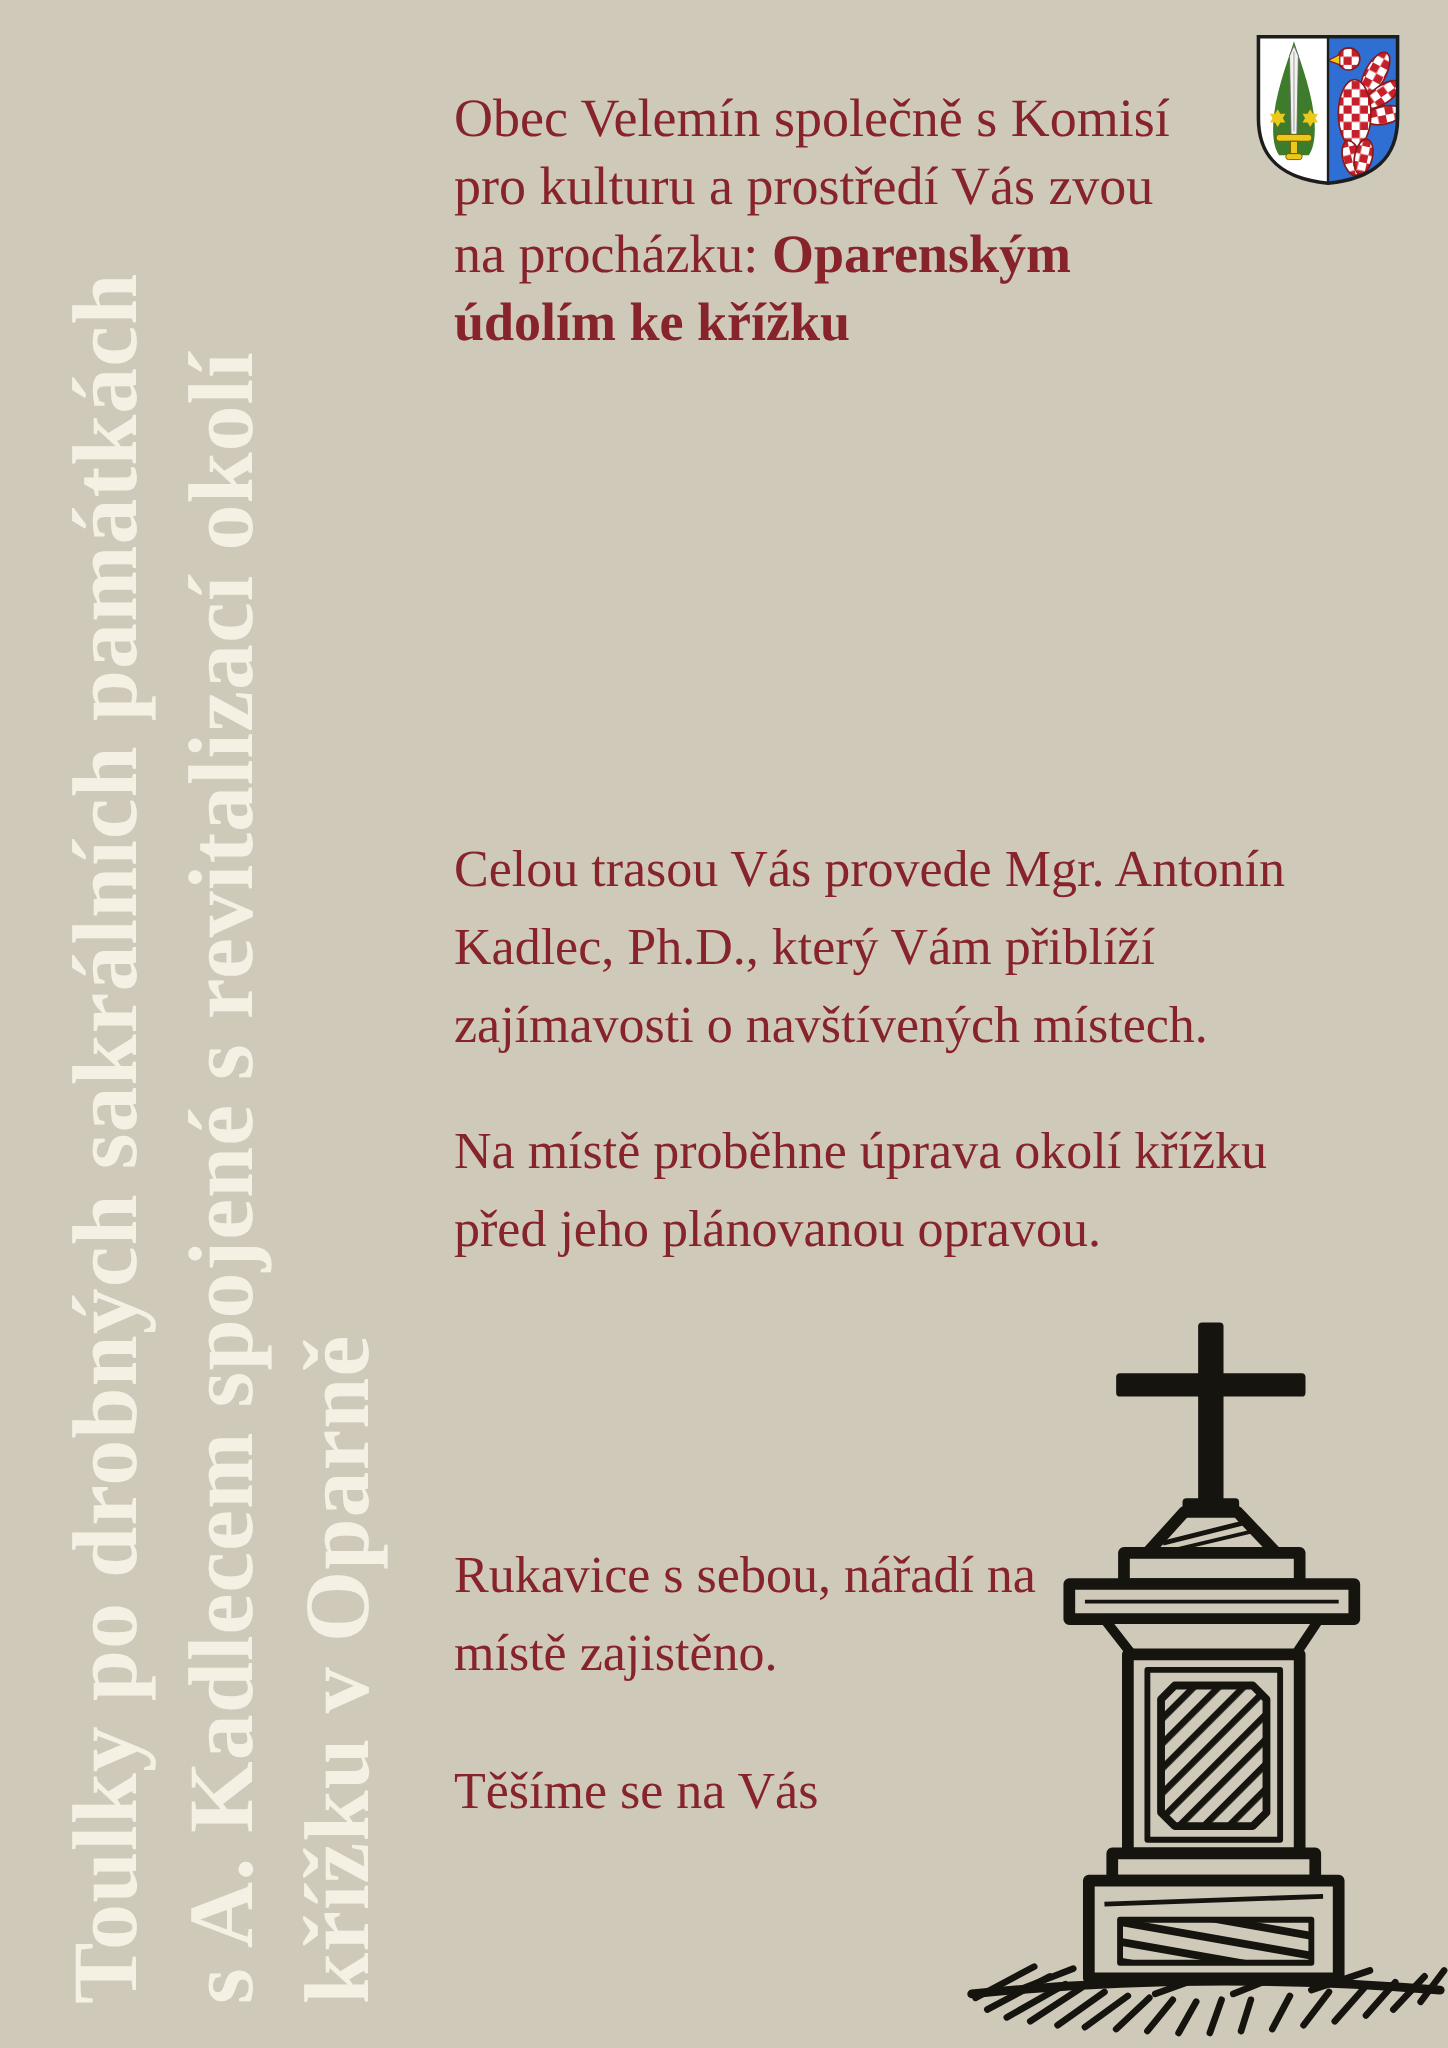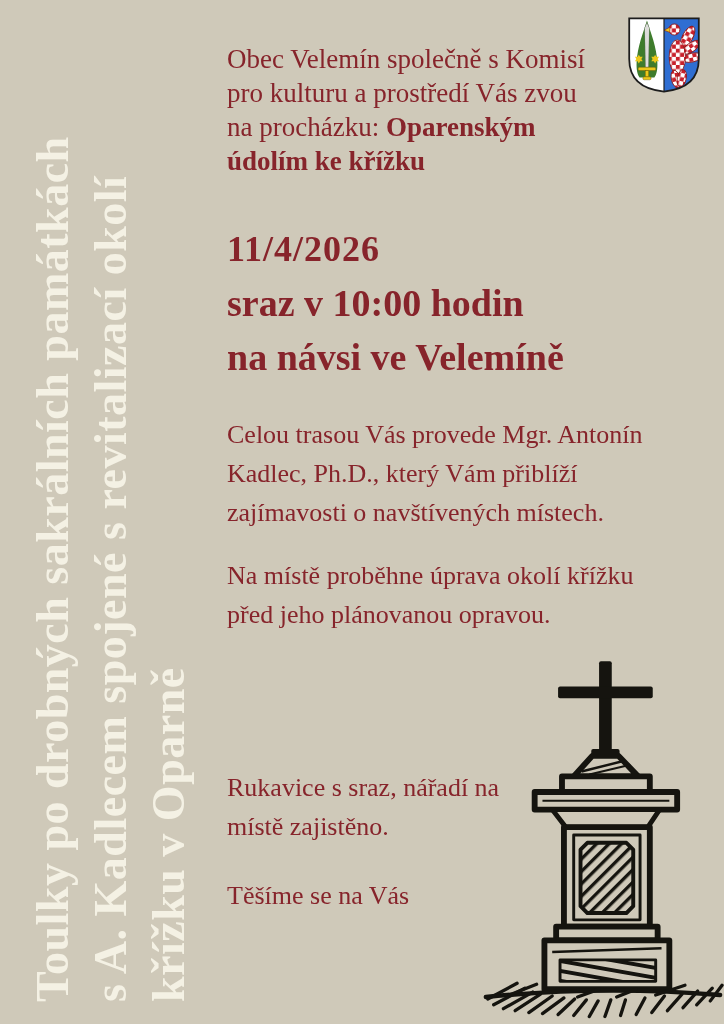--- a/index.html
+++ b/index.html
@@ -60,32 +60,27 @@
     <div class="vline">Toulky po drobných sakrálních památkách</div>
     <div class="vline">s A. Kadlecem spojené s revitalizací okolí</div>
     <div class="vline">křížku v Oparně</div>
   </div>
 
   <div class="intro"><span>Obec Velemín společně s  Komisí
 pro kulturu a prostředí Vás zvou
 na procházku: </span><b>Oparenským
 údolím ke křížku</b></div>
 
-  <div class="date-block">
-    <div class="date-line">11/4/2026</div>
-    <div class="meet-line">sraz v 10:00 hodin</div>
-    <div class="meet-line">na návsi ve Velemíně</div>
-  </div>
 
   <div class="para guide">Celou trasou Vás provede Mgr. Antonín
 Kadlec, Ph.D., který Vám přiblíží
 zajímavosti o navštívených místech.</div>
   <div class="para work">Na místě proběhne úprava okolí křížku
 před jeho plánovanou opravou.</div>
-  <div class="para gloves">Rukavice s sraz, nářadí na
+  <div class="para gloves">Rukavice s sebou, nářadí na
 místě zajistěno.</div>
   <div class="para closing">Těšíme se na Vás</div>
 
   <svg class="coat-of-arms" viewBox="0 0 100 105" xmlns="http://www.w3.org/2000/svg">
     <defs>
       <pattern id="checker" width="11" height="11" patternUnits="userSpaceOnUse">
         <rect width="11" height="11" fill="#ffffff"></rect>
         <rect width="5.5" height="5.5" fill="#c8202b"></rect>
         <rect x="5.5" y="5.5" width="5.5" height="5.5" fill="#c8202b"></rect>
       </pattern>

